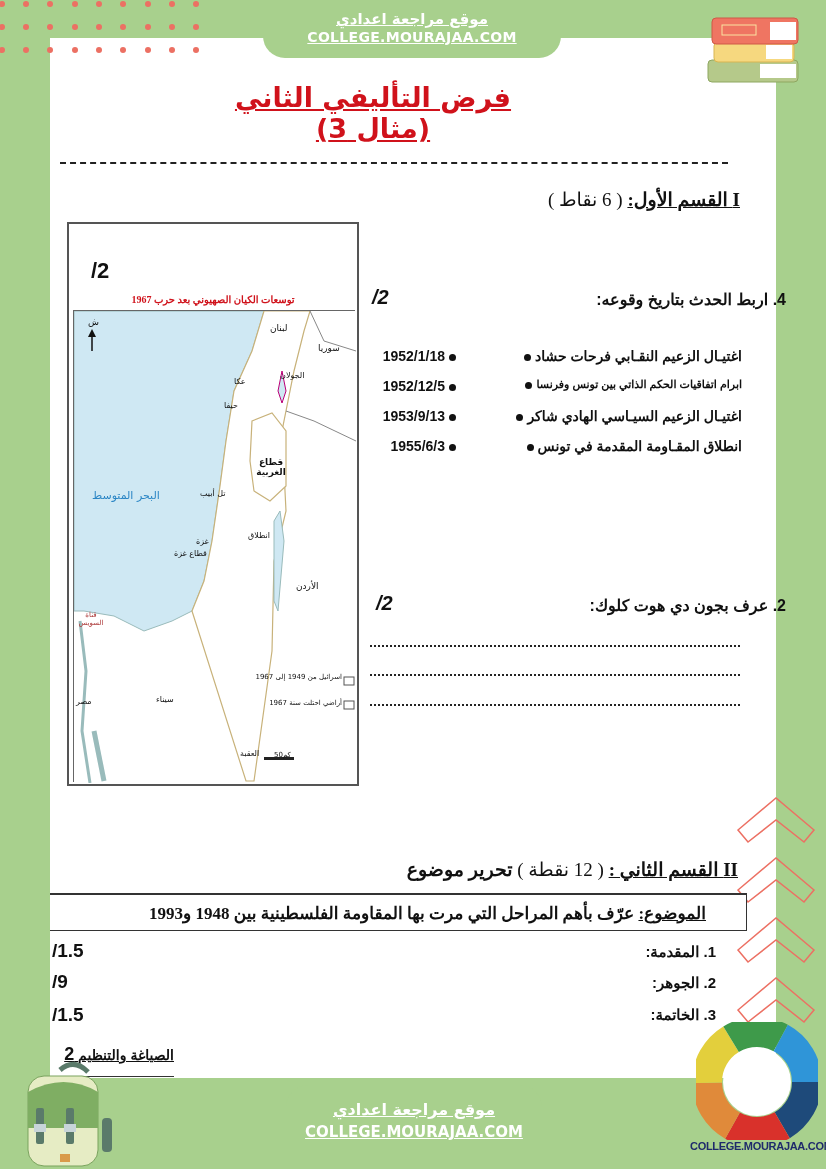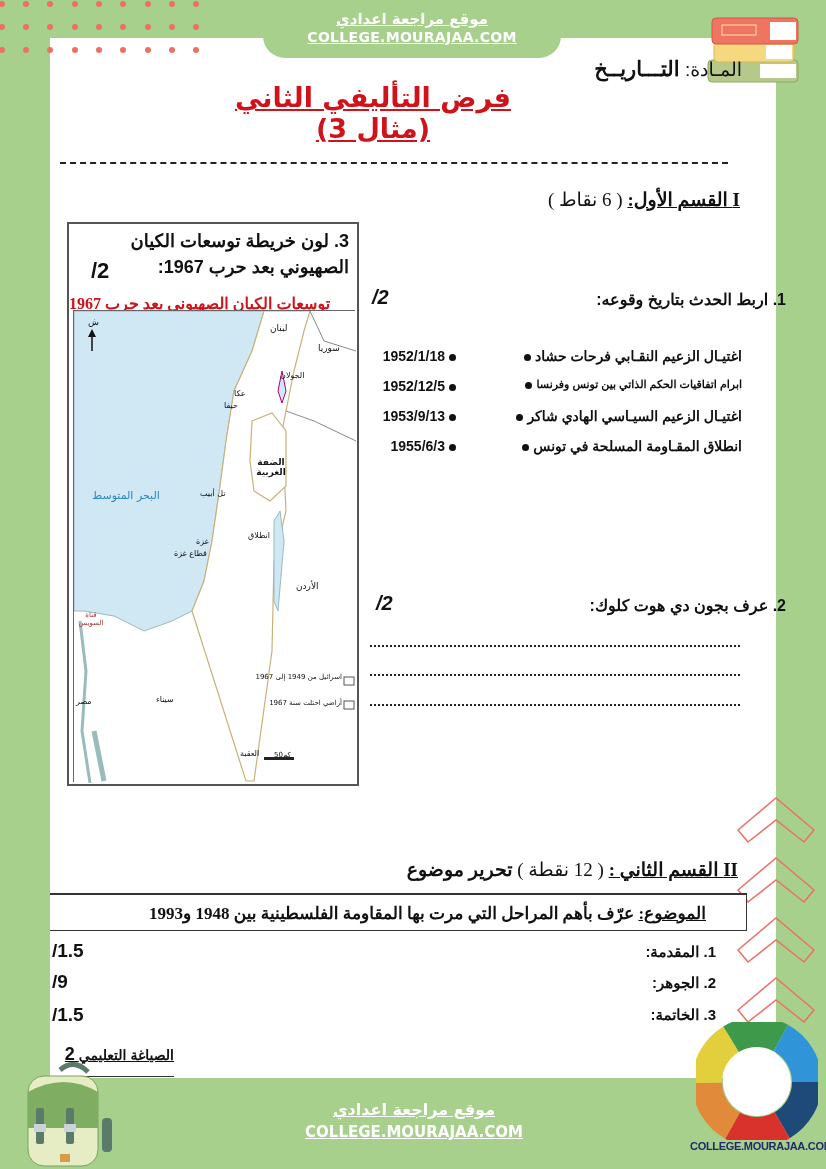--- a/index.html
+++ b/index.html
@@ -39,22 +39,22 @@
 
   .section-head { position: absolute; direction: rtl; font-family: "Liberation Serif", serif; font-size: 19px; color: #111; }
   .section-head b { text-decoration: underline; }
 
   
   .map-box { position: absolute; left: 67px; top: 222px; width: 292px; height: 564px; border: 2px solid #555;
              border-left-width: 2px; background: #fff; overflow: hidden; }
   .map-title { position: absolute; right: 8px; top: 4px; width: 276px; direction: rtl; text-align: right;
                font-family: "Liberation Sans", sans-serif; font-weight: bold; font-size: 18px; line-height: 26px; }
   .map-score { position: absolute; left: 22px; top: 34px; font-family: "Liberation Sans", sans-serif; font-weight: bold; font-size: 22px; }
-  .map-caption { position: absolute; left: 0; top: 70px; width: 100%; text-align: left; direction: rtl; color: #d0121b;
-                 font-family: "Liberation Serif", serif; font-weight: bold; font-size: 16px; }
+  .map-caption { position: absolute; left: 0; top: 70px; width: 100%; text-align: center; direction: rtl; color: #d0121b;
+                 font-family: "Liberation Serif", serif; font-weight: bold; font-size: 10px; }
   .map-area { position: absolute; left: 4px; top: 86px; width: 282px; height: 472px; border: 1px solid #666; }
 
   
   .q-title { position: absolute; direction: rtl; font-family: "Liberation Sans", sans-serif; font-weight: bold; font-size: 16px; }
   .q-score { position: absolute; font-family: "Liberation Sans", sans-serif; font-weight: bold; font-size: 20px; font-style: italic; }
   .match-row { position: absolute; left: 368px; width: 374px; height: 24px; }
   .match-row .event { position: absolute; right: 0; top: 0; direction: rtl; font-family: "Liberation Sans", sans-serif;
                       font-weight: bold; font-size: 14px; white-space: nowrap; }
   .match-row .date { position: absolute; left: 0; top: 0; width: 92px; text-align: right; font-family: "Liberation Sans", sans-serif;
                      font-weight: bold; font-size: 14px; }
@@ -127,34 +127,32 @@
   <rect x="8" y="48" width="90" height="22" rx="4" fill="#b5c98a" stroke="#8ea761"></rect>
   <rect x="60" y="52" width="36" height="14" fill="#fff"></rect>
   <rect x="14" y="30" width="80" height="20" rx="4" fill="#f6d87f" stroke="#d8b552"></rect>
   <rect x="66" y="33" width="26" height="14" fill="#fff"></rect>
   <rect x="12" y="6" width="86" height="26" rx="4" fill="#ef7562" stroke="#cf5846"></rect>
   <rect x="70" y="10" width="26" height="18" fill="#fff"></rect>
   <rect x="22" y="13" width="34" height="10" fill="none" stroke="#fbe3a0"></rect>
 </svg>
 
 <div class="info">
-  <div><span>المـادة:</span> <span class="subject">التـــاريــخ</span></div>
 </div>
 
 <div class="exam-title">فرض التأليفي الثاني (مثال 3)</div>
 
 <div class="dashed-rule"></div>
 
 <div class="section-head" style="right:86px;top:188px">
   <b>I القسم الأول:</b>
   <span>( 6 نقاط )</span>
 </div>
 
 <div class="map-box">
-  <div class="map-title">3. لون خريطة توسعات الكيان الصهيوني بعد حرب 1967:</div>
   <div class="map-score">/2</div>
   <div class="map-caption">توسعات الكيان الصهيوني بعد حرب 1967</div>
   <div class="map-area">
     <svg width="282" height="472" viewBox="0 0 282 472">
       <rect x="0" y="0" width="282" height="472" fill="#fff"></rect>
       <path d="M0,0 L190,0 L178,40 L160,80 L152,130 L146,175 L138,230 L130,270 L118,300 L98,310 L70,320 L40,305 L10,300 L0,300 Z" fill="#cfe8f3" stroke="#9bb" stroke-width="1"></path>
       <path d="M190,0 L178,40 L160,80 L152,130 L146,175 L138,230 L130,270 L118,300 L172,470 L180,470 L198,340 L200,250 L212,200 L208,120 L220,60 L230,20 L236,0 Z" fill="#fff" stroke="#c8b27a" stroke-width="1.2"></path>
       <path d="M178,110 L198,102 L212,120 L212,175 L196,190 L180,180 L176,150 Z" fill="#fff" stroke="#c8b27a" stroke-width="1.2"></path>
       <path d="M200,210 L206,200 L210,230 L204,300 L200,290 Z" fill="#cfe8f3" stroke="#9bb"></path>
       <path d="M208,60 L212,80 L208,92 L204,80 Z" fill="#cfe8f3" stroke="#b07"></path>
@@ -165,56 +163,56 @@
       <path d="M18,40 L18,20" stroke="#111" stroke-width="1.5"></path>
       <path d="M14,26 L18,18 L22,26 Z" fill="#111"></path>
       <rect x="270" y="366" width="10" height="8" fill="#fff" stroke="#555"></rect>
       <rect x="270" y="390" width="10" height="8" fill="#fff" stroke="#555"></rect>
       <rect x="190" y="446" width="30" height="3" fill="#222"></rect>
     </svg>
     <span style="position:absolute;left:14px;top:6px;font-size:9px">ش</span>
     <span style="position:absolute;left:196px;top:12px;font-size:9px;direction:rtl">لبنان</span>
     <span style="position:absolute;left:244px;top:32px;font-size:9px;direction:rtl">سوريا</span>
     <span style="position:absolute;left:206px;top:60px;font-size:8px;direction:rtl">الجولان</span>
-    <span style="position:absolute;left:160px;top:78px;font-size:8px;direction:rtl">عكا</span>
+    <span style="position:absolute;left:160px;top:66px;font-size:8px;direction:rtl">عكا</span>
     <span style="position:absolute;left:150px;top:90px;font-size:8px;direction:rtl">حيفا</span>
-    <span style="position:absolute;left:180px;top:146px;width:34px;font-size:9px;direction:rtl;text-align:center;font-weight:bold">الضفة الغربية</span>
+    <span style="position:absolute;left:180px;top:146px;width:34px;font-size:9px;direction:rtl;text-align:center;font-weight:bold">قطاع الغربية</span>
     <span style="position:absolute;left:126px;top:178px;font-size:8px;direction:rtl">تل أبيب</span>
     <span style="position:absolute;left:174px;top:220px;font-size:8px;direction:rtl">انطلاق</span>
     <span style="position:absolute;left:18px;top:178px;font-size:11px;color:#2b86c5;direction:rtl">البحر المتوسط</span>
     <span style="position:absolute;left:122px;top:226px;font-size:8px;direction:rtl">غزة</span>
     <span style="position:absolute;left:100px;top:238px;font-size:8px;direction:rtl">قطاع غزة</span>
     <span style="position:absolute;left:222px;top:270px;font-size:9px;direction:rtl">الأردن</span>
     <span style="position:absolute;left:2px;top:300px;width:30px;font-size:7px;color:#a33;direction:rtl;text-align:center">قناة السويس</span>
     <span style="position:absolute;left:82px;top:384px;font-size:8px;direction:rtl">سيناء</span>
     <span style="position:absolute;left:2px;top:386px;font-size:8px;direction:rtl">مصر</span>
     <span style="position:absolute;left:166px;top:438px;font-size:8px;direction:rtl">العقبة</span>
     <span style="position:absolute;left:200px;top:440px;font-size:7px">50كم</span>
     <span style="position:absolute;left:182px;top:362px;width:86px;font-size:7px;direction:rtl;text-align:center;white-space:nowrap">اسرائيل من 1949 إلى 1967</span>
     <span style="position:absolute;left:196px;top:388px;width:72px;font-size:7px;direction:rtl;text-align:right;white-space:nowrap">أراضي احتلت سنة 1967</span>
   </div>
 </div>
 
-<div class="q-title" style="right:40px;top:290px">1. اربط الحدث بتاريخ وقوعه:</div>
+<div class="q-title" style="right:40px;top:290px">4. اربط الحدث بتاريخ وقوعه:</div>
 <div class="q-score" style="left:372px;top:286px">/2</div>
 
 <div class="match-row" style="top:348px">
   <span class="event"><span>اغتيـال الزعيم النقـابي فرحات حشاد</span><span class="bullet"></span></span>
   <span class="date"><span>1952/1/18</span><span class="bullet"></span></span>
 </div>
 <div class="match-row" style="top:378px">
   <span class="event" style="font-size:11px"><span>ابرام اتفاقيات الحكم الذاتي بين تونس وفرنسا</span><span class="bullet"></span></span>
   <span class="date"><span>1952/12/5</span><span class="bullet"></span></span>
 </div>
 <div class="match-row" style="top:408px">
   <span class="event"><span>اغتيـال الزعيم السيـاسي الهادي شاكر</span><span class="bullet"></span></span>
   <span class="date"><span>1953/9/13</span><span class="bullet"></span></span>
 </div>
 <div class="match-row" style="top:438px">
-  <span class="event"><span>انطلاق المقـاومة المسلحة في تونس</span><span class="bullet"></span></span>
+  <span class="event"><span>انطلاق المقـاومة المقدمة في تونس</span><span class="bullet"></span></span>
   <span class="date"><span>1955/6/3</span><span class="bullet"></span></span>
 </div>
 
 <div class="q-title" style="right:40px;top:596px">2. عرف بجون دي هوت كلوك:</div>
 <div class="q-score" style="left:376px;top:592px">/2</div>
 <div class="dots-line" style="top:645px"></div>
 <div class="dots-line" style="top:674px"></div>
 <div class="dots-line" style="top:704px"></div>
 
 <svg class="chev" style="top:792px" viewBox="0 0 80 60">
@@ -244,21 +242,21 @@
 </div>
 
 <div class="plan-row" style="top:943px">1. المقدمة:</div>
 <div class="plan-score" style="top:940px">/1.5</div>
 <div class="plan-row" style="top:974px">2. الجوهر:</div>
 <div class="plan-score" style="top:971px">/9</div>
 <div class="plan-row" style="top:1006px">3. الخاتمة:</div>
 <div class="plan-score" style="top:1004px">/1.5</div>
 
 <div class="form-label">
-  <span>الصياغة التعليمي</span>
+  <span>الصياغة والتنظيم</span>
   <span style="font-size:18px">2</span>
 </div>
 <div class="form-rule"></div>
 
 <svg style="position:absolute;left:14px;top:1058px" width="100" height="110" viewBox="0 0 100 110">
   <path d="M46,12 Q60,0 74,14" fill="none" stroke="#5a7a6a" stroke-width="5"></path>
   <rect x="14" y="18" width="70" height="90" rx="16" fill="#e6ecc4" stroke="#7aa35e"></rect>
   <path d="M14,34 Q50,14 84,34 L84,70 L14,70 Z" fill="#7fae63"></path>
   <rect x="22" y="50" width="8" height="36" rx="2" fill="#5a7a6a"></rect>
   <rect x="52" y="50" width="8" height="36" rx="2" fill="#5a7a6a"></rect>

